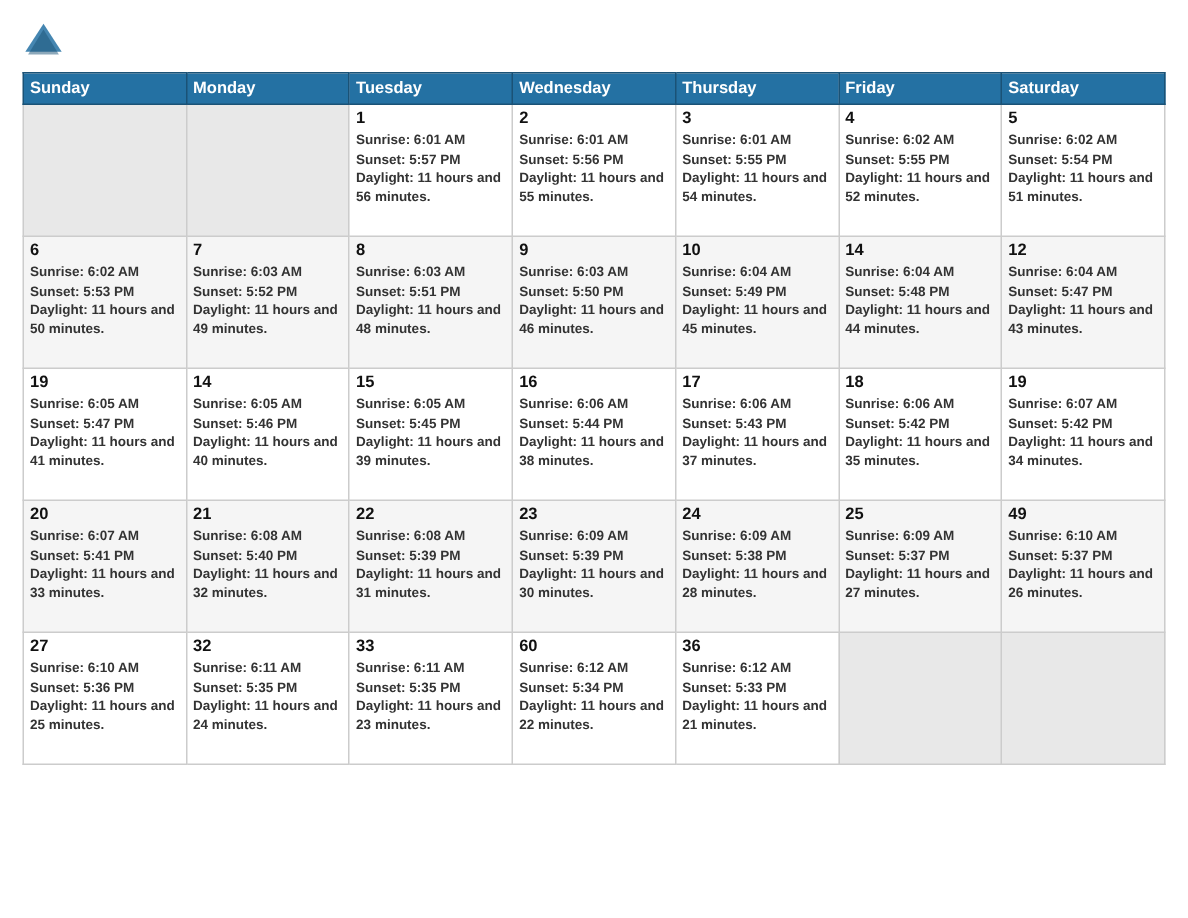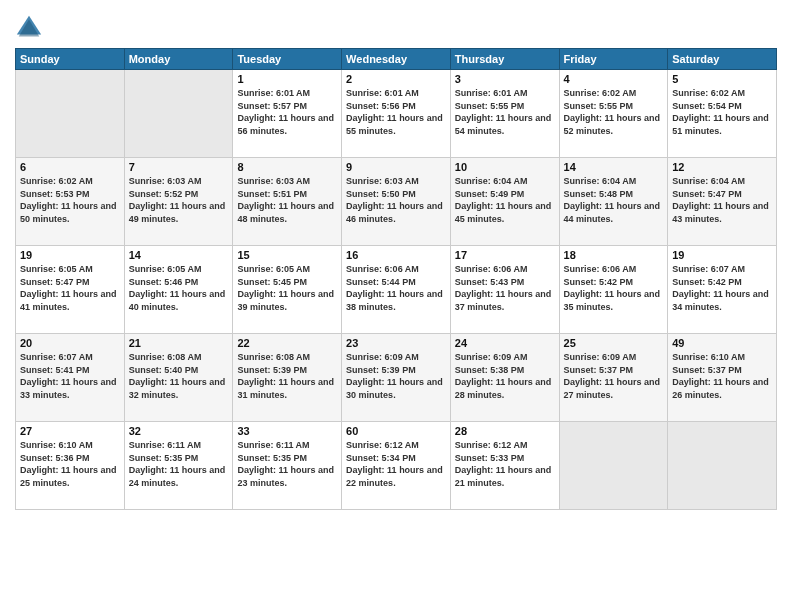--- a/index.html
+++ b/index.html
@@ -263,21 +263,21 @@
       </td>
           <td>
         <span class="day-number">33</span>
         <span class="cell-content">Sunrise: 6:11 AM<br>Sunset: 5:35 PM<br>Daylight: 11 hours and 23 minutes.</span>
       </td>
           <td>
         <span class="day-number">60</span>
         <span class="cell-content">Sunrise: 6:12 AM<br>Sunset: 5:34 PM<br>Daylight: 11 hours and 22 minutes.</span>
       </td>
           <td>
-        <span class="day-number">28</span>
+        <span class="day-number">36</span>
         <span class="cell-content">Sunrise: 6:12 AM<br>Sunset: 5:33 PM<br>Daylight: 11 hours and 21 minutes.</span>
       </td>
           <td class="empty-cell"></td>
           <td class="empty-cell"></td>
         </tr>
       </tbody>
   </table>
 </div>
 
 </body></html>

